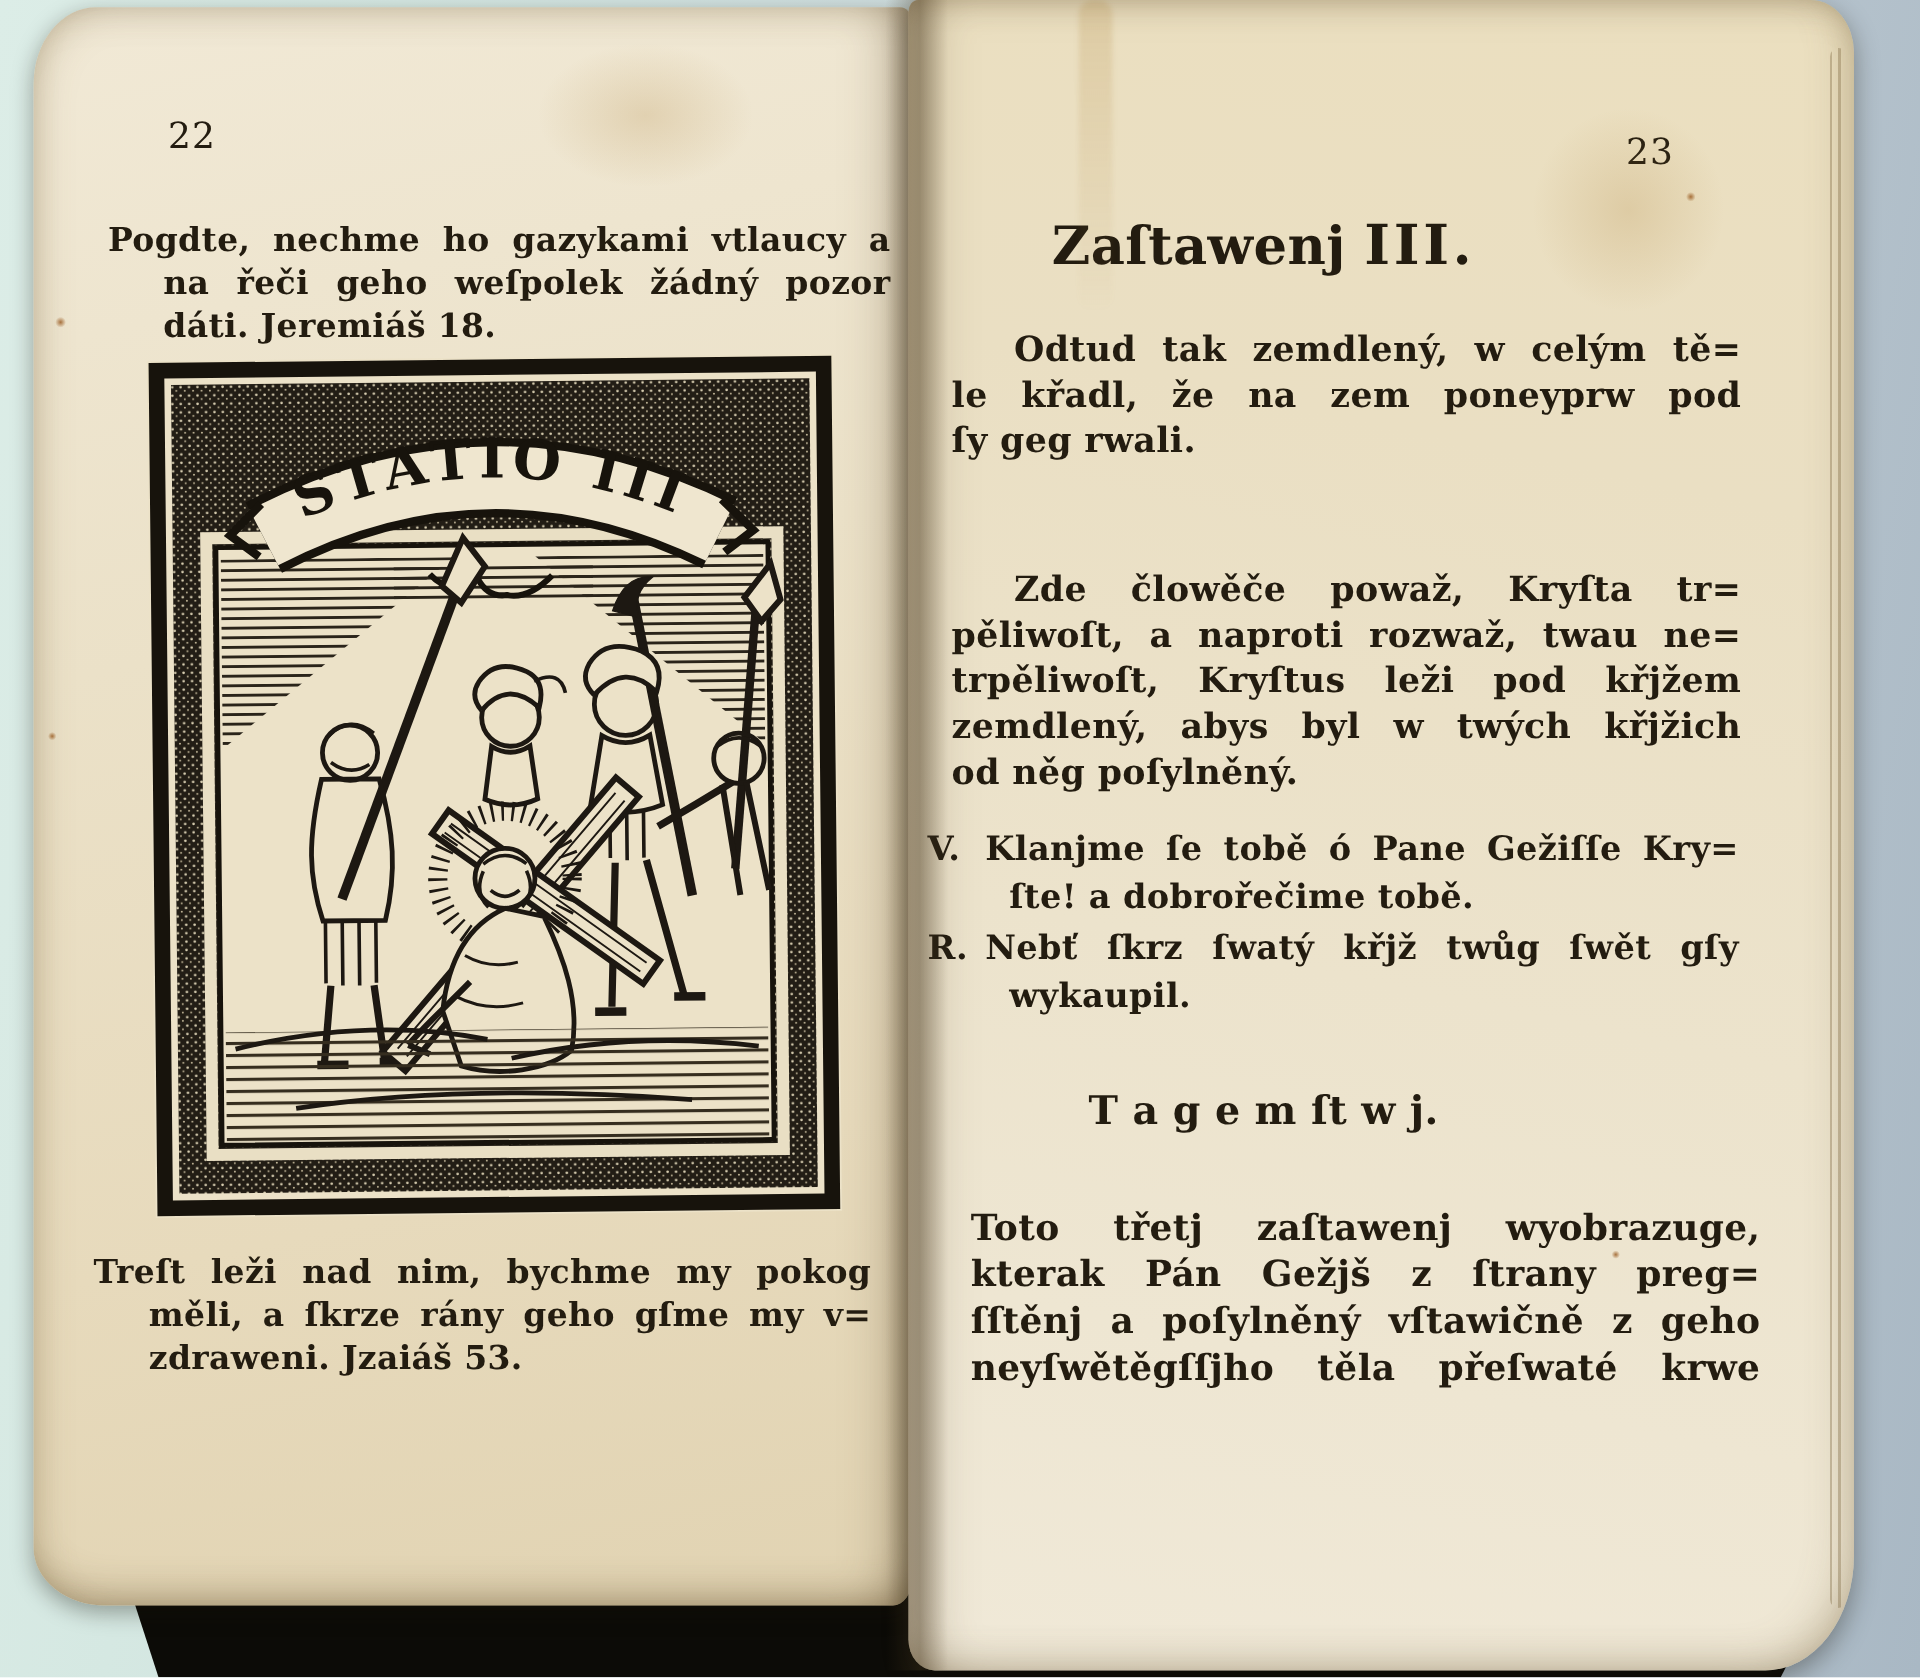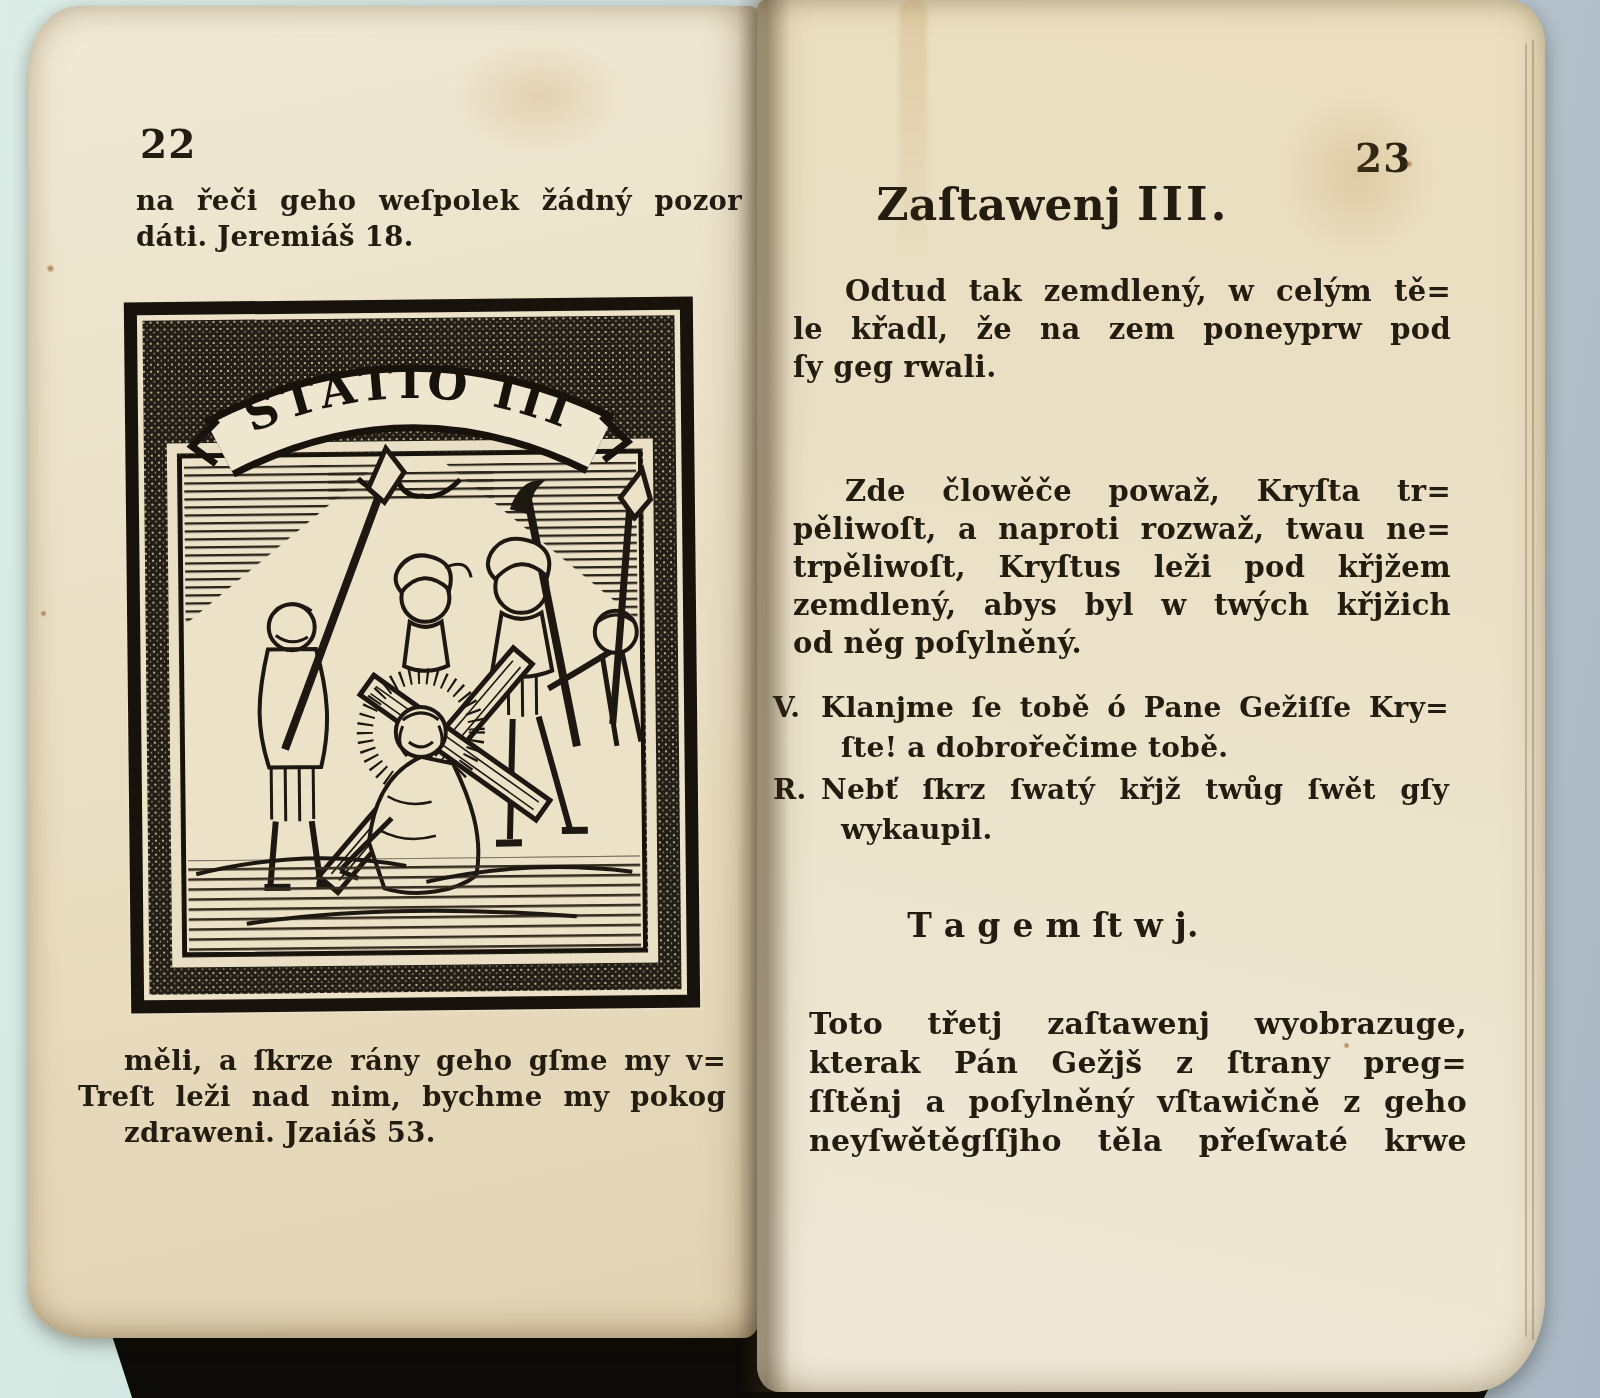--- a/index.html
+++ b/index.html
@@ -42,21 +42,21 @@
     border-radius:8px;}
   .gutter{
     position:absolute;left:738px;top:0;width:52px;height:1392px;
     background:linear-gradient(90deg,rgba(70,55,30,0) 0%,rgba(70,55,30,.28) 46%,rgba(70,55,30,.34) 55%,rgba(70,55,30,0) 100%);
   }
   .stain{position:absolute;pointer-events:none;}
   .streak{background:linear-gradient(180deg,rgba(172,128,52,.20),rgba(172,128,52,.05) 80%,rgba(172,128,52,0));border-radius:12px;filter:blur(2px);}
   .blob{background:radial-gradient(closest-side,rgba(170,125,50,.20),rgba(170,125,50,0));border-radius:50%;}
   .dot{background:radial-gradient(closest-side,rgba(150,85,25,.8),rgba(150,85,25,0));border-radius:50%;}
 
-  .pagenum{position:absolute;font-size:39px;font-weight:bold;letter-spacing:1px;margin-top:25px;}
+  .pagenum{position:absolute;font-size:30px;font-weight:normal;letter-spacing:1px;}
   .blk{position:absolute;}
   .line{white-space:nowrap;}
   .j{text-align:justify;text-align-last:justify;white-space:normal;}
   .i1{padding-left:46px;}
   .fi{padding-left:52px;}
 
   .intro{left:62px;top:176px;width:652px;font-size:27.5px;line-height:36px;font-weight:bold;letter-spacing:.3px;}
   .caption{left:50px;top:1036px;width:648px;font-size:27.5px;line-height:36px;font-weight:bold;letter-spacing:.3px;}
 
   .col{left:36px;width:658px;font-weight:bold;letter-spacing:.3px;}
@@ -77,20 +77,21 @@
 </head>
 <body>
 
 <div class="scan">
   <div class="under-shadow"></div>
 
   <div class="page page-left">
     <div class="pagenum" style="left:112px;top:90px;">22</div>
 
     <div class="blk intro">
+      <div class="line j">Pogdte, nechme ho gazykami vtlaucy a</div>
       <div class="line j i1">na řeči geho weſpolek žádný pozor</div>
       <div class="line i1">dáti. Jeremiáš 18.</div>
     </div>
 
     <svg class="woodcut" viewBox="0 0 576 718">
       <defs>
         <pattern id="speck" width="7" height="7" patternUnits="userSpaceOnUse">
           <rect width="7" height="7" fill="#221d15"></rect>
           <circle cx="2" cy="3" r="1.1" fill="#d9cfb2"></circle>
           <circle cx="5.4" cy="6" r="0.8" fill="#c9bd9e"></circle>
@@ -178,22 +179,22 @@
         <path d="M296 461 C 266 474 248 502 243 546 L 258 592 C 290 602 330 596 350 580 C 358 540 344 502 328 468 Z" fill="#ece2c8" stroke-width="4"></path>
         <path d="M262 500 q 20 12 44 6 M254 534 q 26 14 56 6" stroke-width="2.5"></path>
         <path d="M266 522 C 244 544 228 558 214 574 M214 574 l 18 8" stroke-width="5"></path>
       </g>
 
       <rect x="62" y="562" width="452" height="92" fill="url(#ghatch)"></rect>
       <path d="M70 576 q 110 -26 210 -6 M300 586 q 100 -22 206 -8 M120 626 q 140 -20 330 -4" fill="none" stroke="#1d1812" stroke-width="4"></path>
     </svg>
 
     <div class="blk caption">
+      <div class="line j">Treſt leži nad nim, bychme my pokog</div>
       <div class="line j i1">měli, a ſkrze rány geho gſme my v=</div>
-      <div class="line j">Treſt leži nad nim, bychme my pokog</div>
       <div class="line i1">zdraweni. Jzaiáš 53.</div>
     </div>
 
     <div class="stain dot" style="left:18px;top:258px;width:9px;height:9px;"></div>
     <div class="stain dot" style="left:12px;top:604px;width:7px;height:7px;"></div>
     <div class="stain blob" style="left:420px;top:30px;width:180px;height:120px;"></div>
   </div>
 
   <div class="page page-right">
     <div class="pagenum" style="left:598px;top:110px;">23</div>

